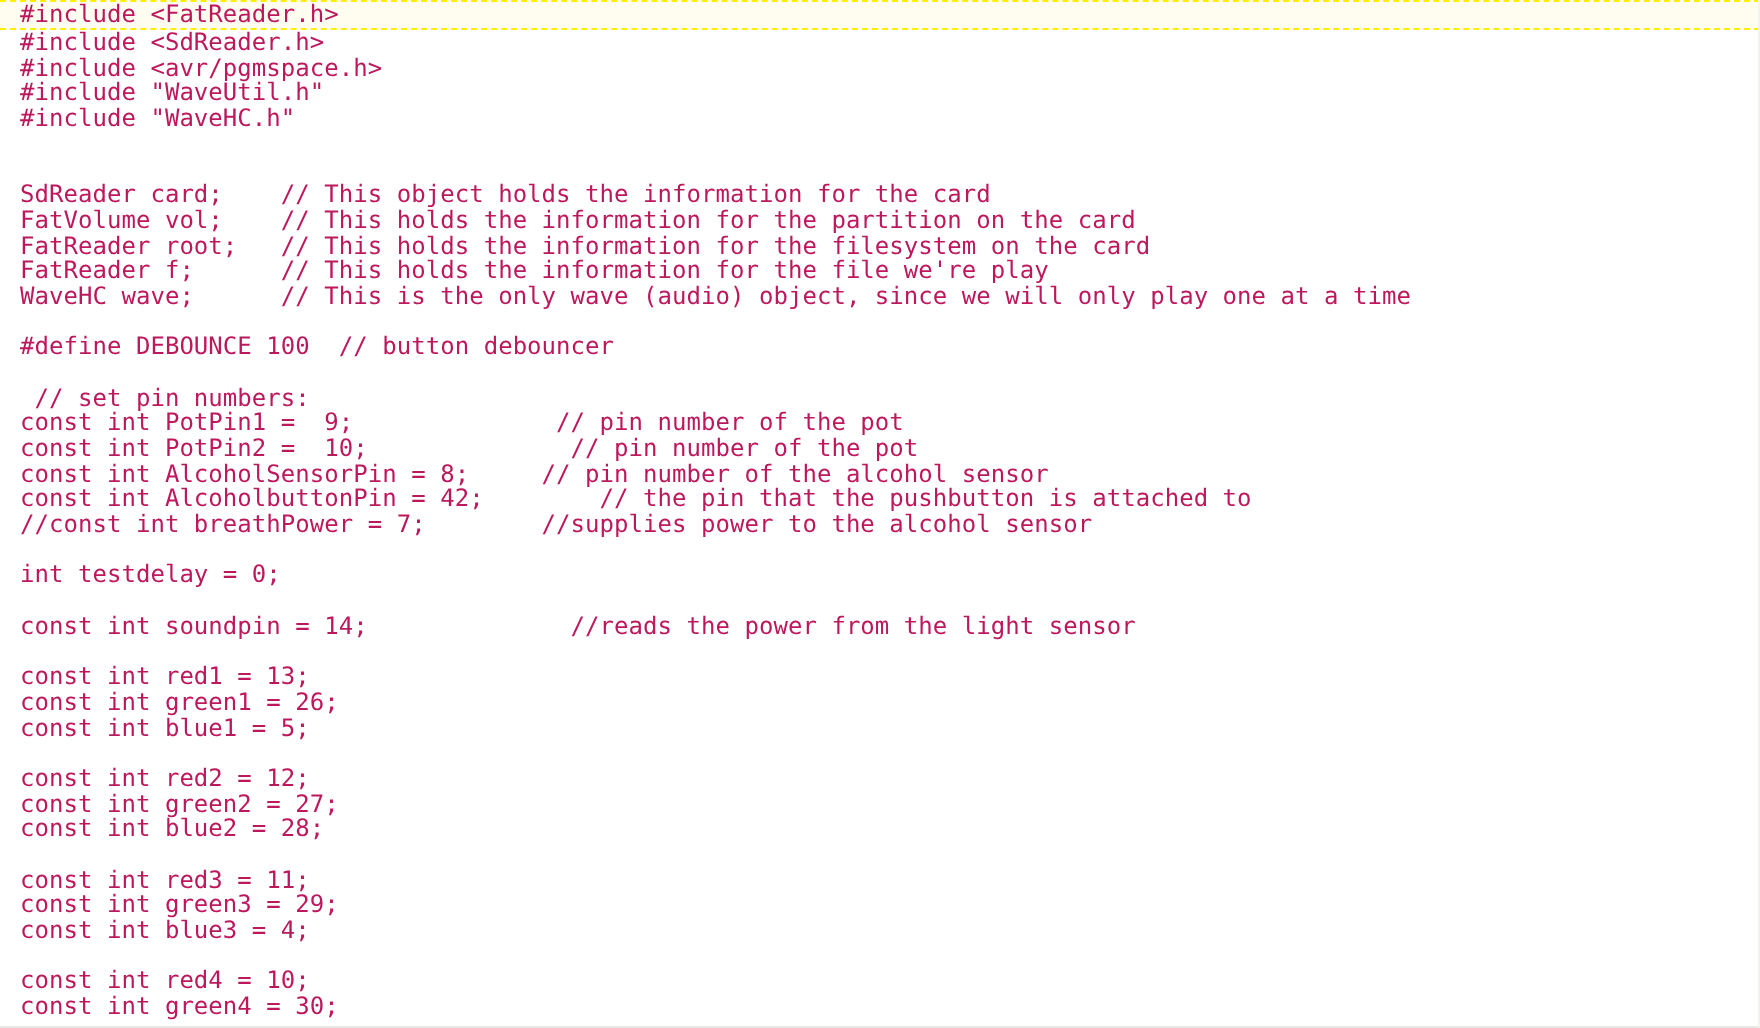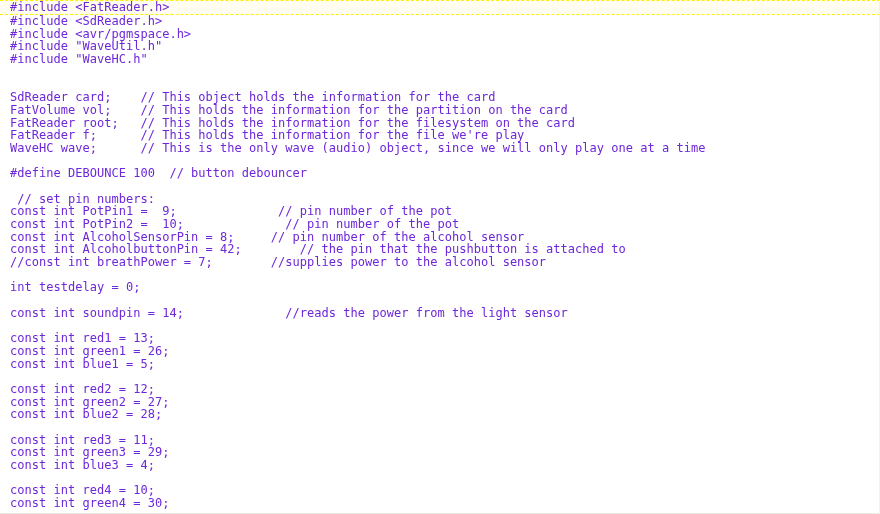--- a/index.html
+++ b/index.html
@@ -44,21 +44,21 @@
     padding: 0;
     margin: 0;
   }
 
   .code-line {
     display: block;
     height: 12.7px;
     line-height: 12.7px;
     font-size: 12px;
     font-family: "DejaVu Sans Mono", "Liberation Mono", monospace;
-    color: #6d28d9;
+    color: #be185d;
     white-space: pre;
     padding-left: 10px;
     letter-spacing: 0.02px;
     box-sizing: border-box;
   }
 
   
   .code-line.highlight {
     background: #fffdf0;
     border-top: 1px dashed #ffee00;

